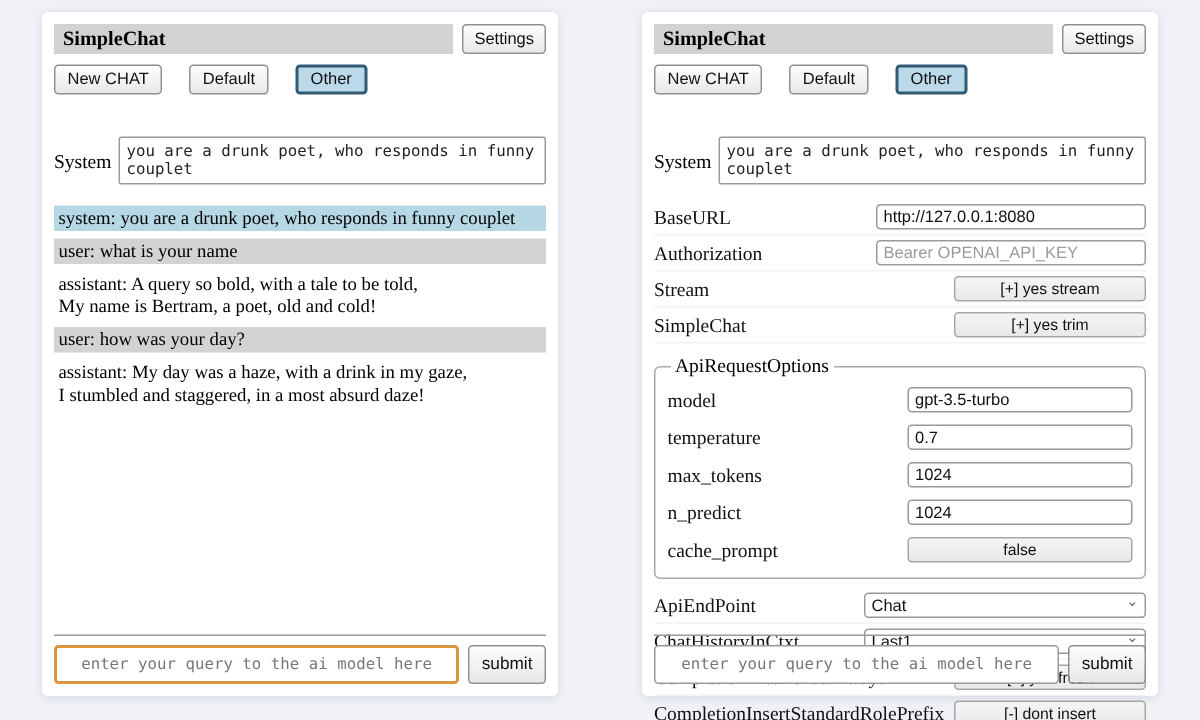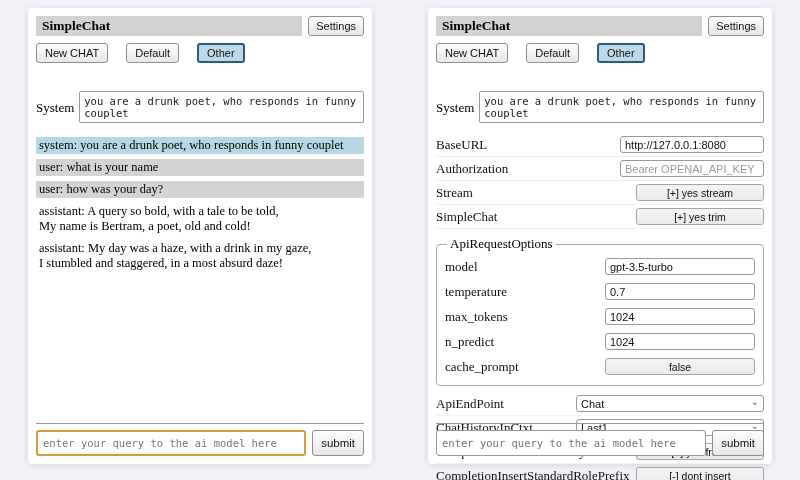--- a/index.html
+++ b/index.html
@@ -80,21 +80,21 @@
   .settings { margin-top: 10px; font-size: 13px; }
   .srow {
     display: flex;
     align-items: center;
     justify-content: space-between;
     padding: 3px 0;
     border-bottom: 1px solid rgba(0,0,0,0.05);
   }
   .slabel { font-size: 13px; color: #111; }
   input.sinput {
-    width: 144px;
+    width: 180px;
     height: 17px;
     border: 1px solid #9a9a9a;
     border-radius: 3px;
     font-family: "Liberation Sans", sans-serif;
     font-size: 11px;
     padding: 0 4px;
     color: #111;
   }
   input.sinput::placeholder { color: #9a9a9a; }
   button.sbtn {
@@ -136,20 +136,21 @@
   .querybar { display: flex; gap: 6px; align-items: stretch; }
   .querybar input {
     flex: 1;
     height: 26px;
     border: 1px solid #9a9a9a;
     border-radius: 3px;
     font-family: "DejaVu Sans Mono", monospace;
     font-size: 10.5px;
     padding: 0 5px;
     color: #222;
+    text-align: center;
   }
   .querybar input.focused { border: 2px solid var(--query-active-border, #d9983f); }
   .querybar input::placeholder { color: #777; }
   .querybar button { padding: 0 8px; font-size: 11.5px; }
 </style>
 </head>
 <body>
 
 <div class="panel left">
   <div class="titlebar">
@@ -161,23 +162,23 @@
     <button>Default</button>
     <button class="selected">Other</button>
   </div>
   <div class="sysrow">
     <span class="syslabel">System</span>
     <textarea spellcheck="false" style="">you are a drunk poet, who responds in funny couplet</textarea>
   </div>
   <div class="chatlog">
     <div class="msg role-system">system: you are a drunk poet, who responds in funny couplet</div>
     <div class="msg role-user">user: what is your name</div>
-    <div class="msg role-user">user: how was your day?</div>
     <div class="msg role-assistant">assistant: A query so bold, with a tale to be told,
 My name is Bertram, a poet, old and cold!</div>
+    <div class="msg role-user">user: how was your day?</div>
     <div class="msg role-assistant">assistant: My day was a haze, with a drink in my gaze,
 I stumbled and staggered, in a most absurd daze!</div>
   </div>
   <div class="bottombar">
     <hr>
     <div class="querybar">
       <input class="focused" placeholder="enter your query to the ai model here" style="">
       <button>submit</button>
     </div>
   </div>

